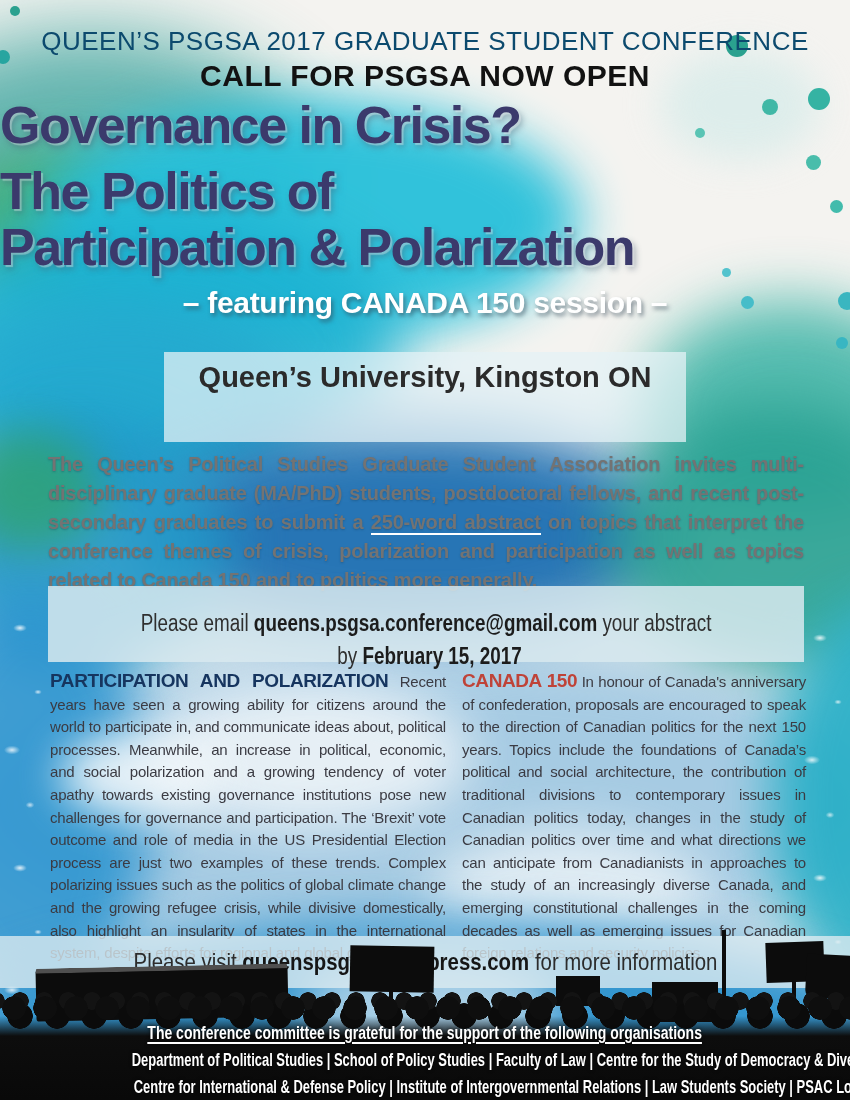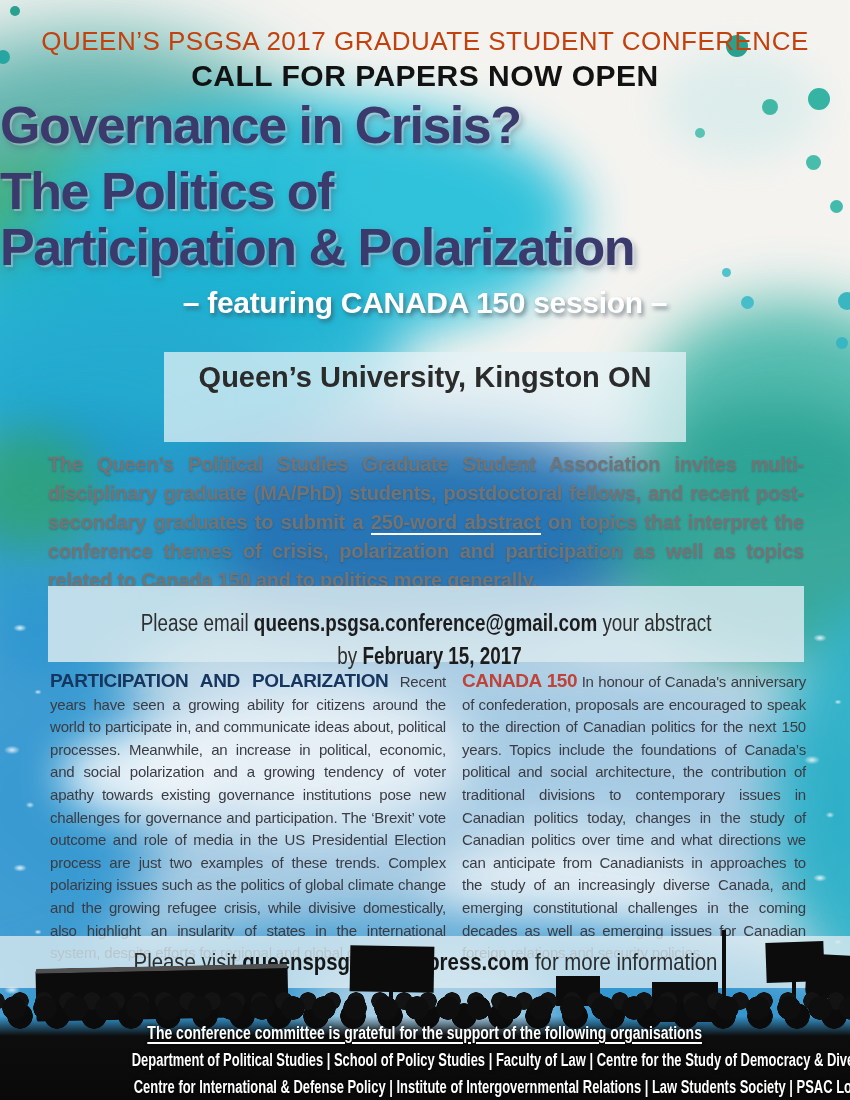--- a/index.html
+++ b/index.html
@@ -16,21 +16,21 @@
   .fleck{position:absolute;
     background-image:
       radial-gradient(ellipse 11px 6px at 20px 28px, rgba(255,255,255,.85), transparent 62%),
       radial-gradient(ellipse 6px 4px  at 38px 92px, rgba(255,255,255,.75), transparent 62%),
       radial-gradient(ellipse 13px 7px at 12px 150px, rgba(255,255,255,.8), transparent 62%),
       radial-gradient(ellipse 7px 5px  at 30px 205px, rgba(255,255,255,.7), transparent 62%);
     background-size:52px 240px;background-repeat:repeat;
   }
   
   .kicker{position:absolute;top:26px;left:0;width:100%;text-align:center;
-    font-size:26px;font-weight:500;letter-spacing:.5px;color:#c2410c;}
+    font-size:26px;font-weight:500;letter-spacing:.5px;color:#0c4a6e;}
   .call{position:absolute;top:59px;left:0;width:100%;text-align:center;
     font-size:30px;font-weight:800;letter-spacing:.5px;color:#121212;}
   .titles{position:absolute;top:97px;left:0;width:100%;
     color:#3b3a6c;font-weight:700;font-size:52px;line-height:56px;letter-spacing:-1.5px;
     text-shadow:2px 2px 1px rgba(255,255,255,.35), 3px 4px 6px rgba(70,90,110,.45);}
   .titles .t1{margin-bottom:10px;}
   .subtitle{position:absolute;top:286px;left:0;width:100%;text-align:center;
     color:#ffffff;font-weight:700;font-size:30px;letter-spacing:-.3px;
     text-shadow:2px 3px 4px rgba(50,70,85,.6);}
   .datebox{position:absolute;left:164px;top:352px;width:522px;height:90px;
@@ -112,21 +112,21 @@
     <div class="dot" style="left:10px;top:6px;width:10px;height:10px;background:#2aa18f;"></div>
     <div class="dot" style="left:-4px;top:50px;width:14px;height:14px;background:#27a5a0;"></div>
 
     <div class="fleck" style="left:0;top:600px;width:54px;height:400px;"></div>
     <div class="fleck" style="left:800px;top:610px;width:50px;height:380px;"></div>
   </div>
 
   <div class="content">
 
     <div class="kicker">QUEEN’S PSGSA 2017 GRADUATE STUDENT CONFERENCE</div>
-    <div class="call">CALL FOR PAPERS NOW OPEN</div>
+    <div class="call">CALL FOR PSGSA NOW OPEN</div>
 
     <div class="titles">
       <div class="t1">Governance in Crisis?</div>
       <div class="t2">The Politics of</div>
       <div class="t3">Participation &amp; Polarization</div>
     </div>
 
     <div class="subtitle">–  featuring CANADA 150 session –</div>
 
     <div class="datebox">

